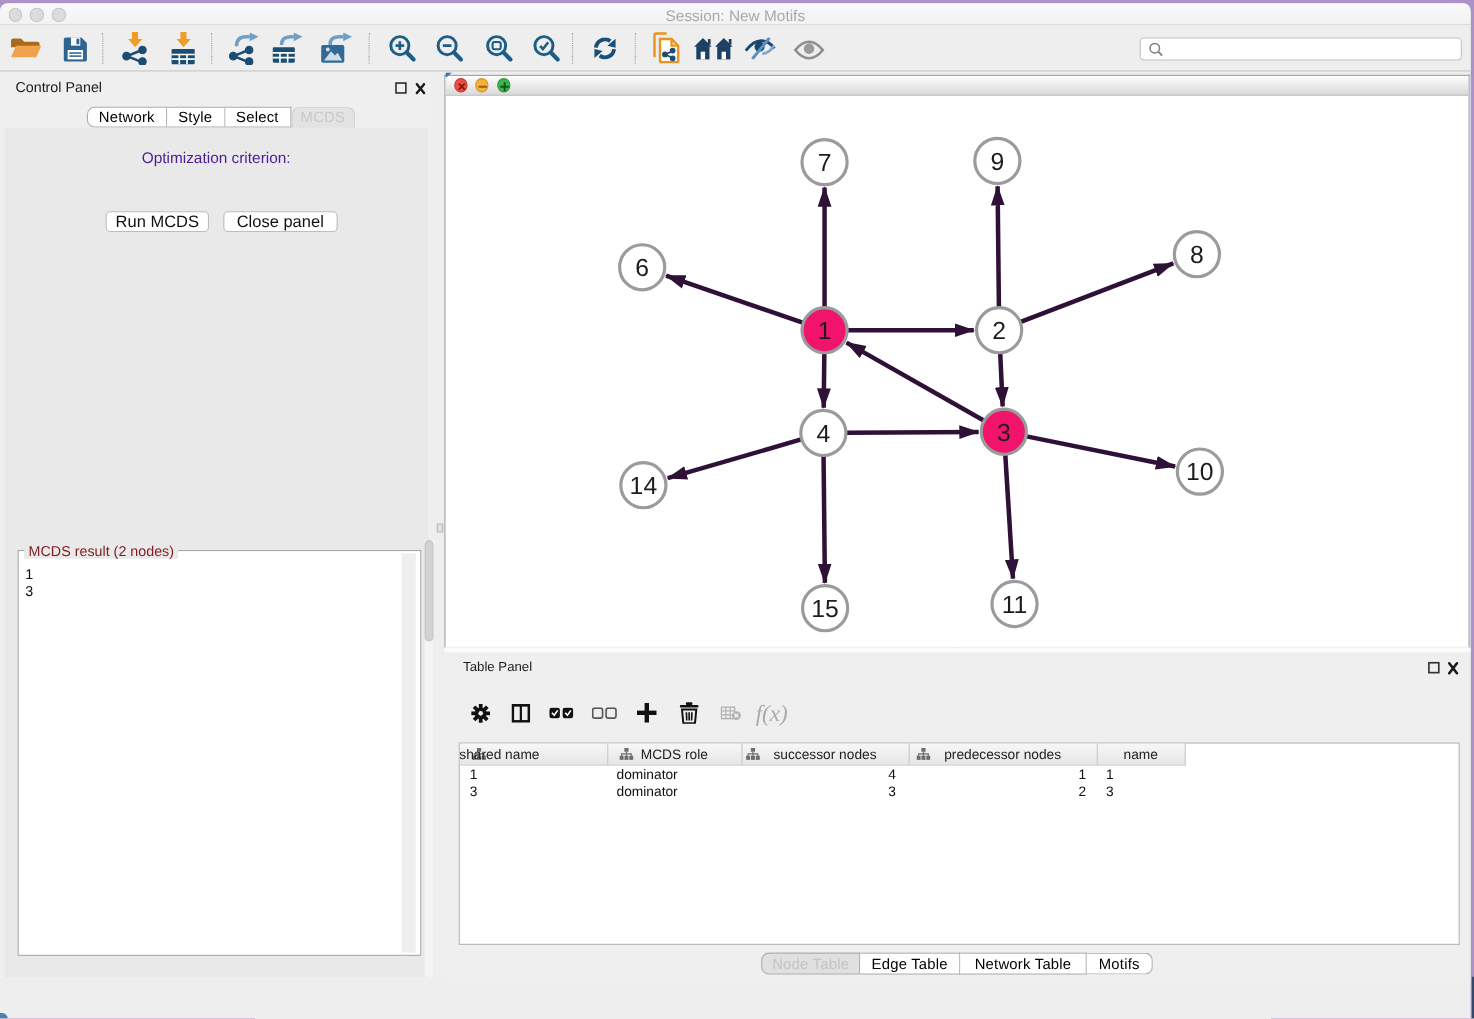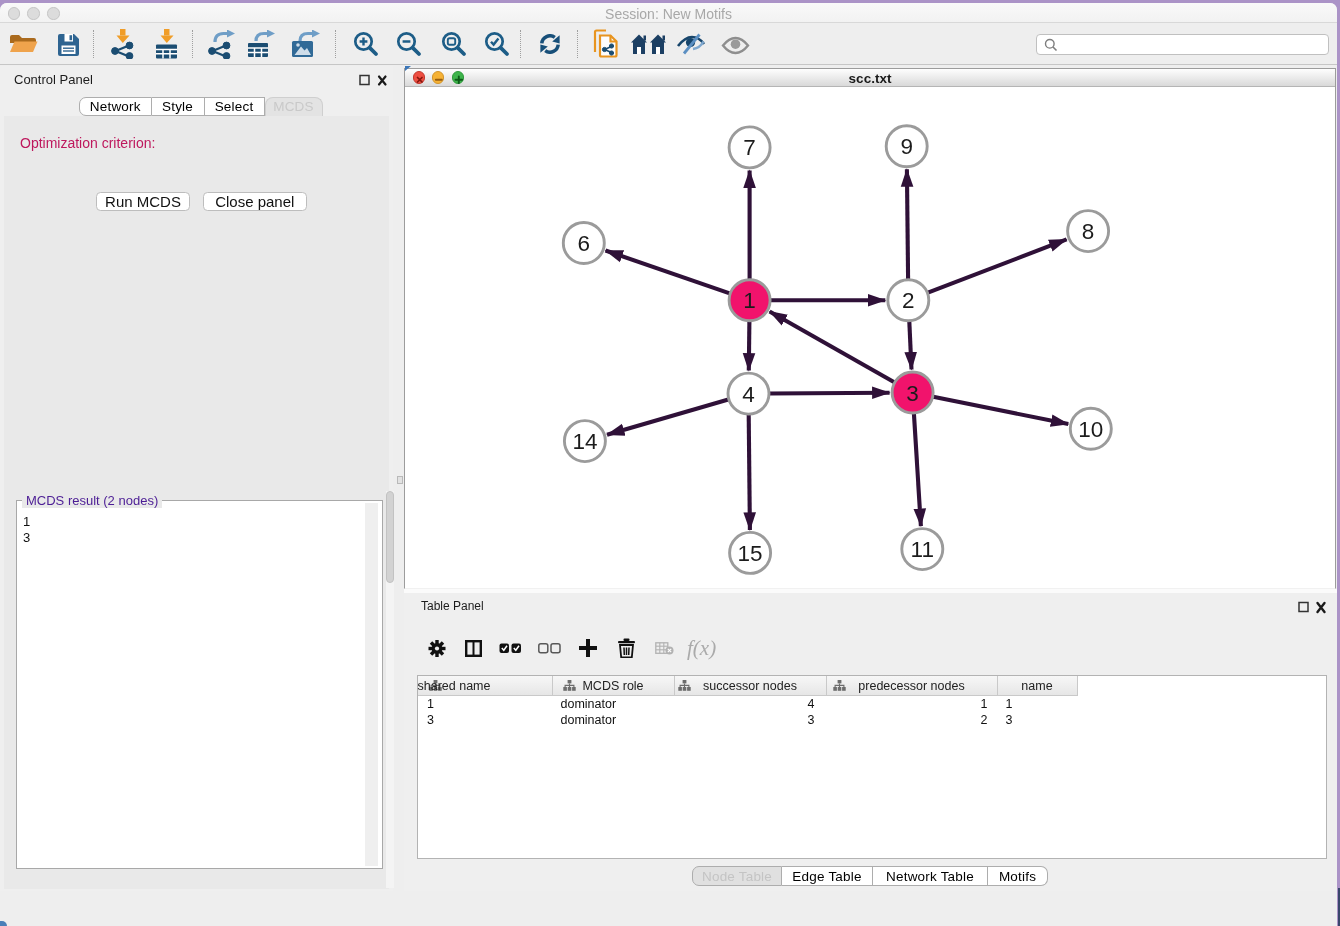--- a/index.html
+++ b/index.html
@@ -232,25 +232,25 @@
       <rect x="2" y="1.5" width="9" height="9" fill="none" stroke="#333" stroke-width="1.5"></rect>
       <path d="M21 2.5 L27.5 10.5 M27.5 2.5 L21 10.5" stroke="#1a1a1a" stroke-width="2.2" stroke-linecap="round"></path>
     </svg>
     <div class="tabs-top">
       <div class="tab" style="left:0; width:72.5px; border-radius:7px 0 0 7px;">Network</div>
       <div class="tab" style="left:72.5px; width:53px; border-left:none;">Style</div>
       <div class="tab" style="left:125.5px; width:60px; border-left:none;">Select</div>
       <div class="tab" style="left:185.5px; width:58px; border:1px solid #cfcfcf; border-bottom:none; height:22px; background:#e3e3e3; color:#c9c9c9; border-radius:8px 8px 0 0;">MCDS</div>
     </div>
     <div class="cp-content">
-      <div class="abs" style="left:16px; top:19px; width:100%; font-size:14px; color:#be185d;">Optimization criterion:</div>
+      <div class="abs" style="left:0; top:19px; width:100%; text-align:center; font-size:14px; color:#4c1d95;">Optimization criterion:</div>
       <div class="btn" style="left:92px; width:94px;">Run MCDS</div>
       <div class="btn" style="left:199px; width:103.5px;">Close panel</div>
       <div class="groupbox">
-        <div class="abs" style="left:5px; top:-8px; background:#e9e9e9; padding:0 4px; font-size:13px; color:#4c1d95;">MCDS result (2 nodes)</div>
+        <div class="abs" style="left:5px; top:-8px; background:#e9e9e9; padding:0 4px; font-size:13px; color:#7f1d1d;">MCDS result (2 nodes)</div>
         <div class="abs" style="left:348px; top:2px; width:13px; height:363px; background:#efefef;"></div>
         <div class="abs" style="left:6px; top:13px; font-size:13px; color:#111; line-height:16px;">1<br>3</div>
       </div>
     </div>
     <div class="scrollv">
         <div class="scrollthumb"></div>
       </div>
   </div>
 
   <div class="abs" style="left:397px; top:473px; width:6px; height:8px; background:#e2e2e2; border:1px solid #b9b9b9;"></div>
@@ -265,21 +265,20 @@
       <div class="light" style="left:27px; background:#f6b235; border:1px solid #d2952c;">
         <svg width="12" height="12" viewBox="0 0 12 12">
             <path d="M2.8 5.8 H8.8" stroke="#985e10" stroke-width="1.9" stroke-linecap="round"></path>
           </svg>
       </div>
       <div class="light" style="left:47px; background:#3eb44b; border:1px solid #2f9a3c;">
         <svg width="12" height="12" viewBox="0 0 12 12">
             <path d="M5.8 2.5 V9.1 M2.5 5.8 H9.1" stroke="#0e5b18" stroke-width="1.9" stroke-linecap="round"></path>
           </svg>
       </div>
-      <div class="abs" style="left:0; top:2.5px; width:100%; text-align:center; font-size:13.5px; font-weight:bold; color:#1a1a1a;">scc.txt</div>
     </div>
     <svg class="abs" style="left:0; top:19px;" width="930" height="500" viewBox="0 0 930 500" id="graph">
       <defs>
         <marker id="ah" markerUnits="userSpaceOnUse" markerWidth="19" markerHeight="15" refX="17.5" refY="7.5" orient="auto">
           <polygon points="0,1.2 18.5,7.5 0,13.8" fill="#2f1138"></polygon>
         </marker>
       </defs>
       <g stroke="#2f1138" stroke-width="4.1" marker-end="url(#ah)">
         <line x1="344.6" y1="191.2" x2="344.6" y2="82.4"></line>
         <line x1="324.7" y1="205.4" x2="200.5" y2="162.5"></line>

